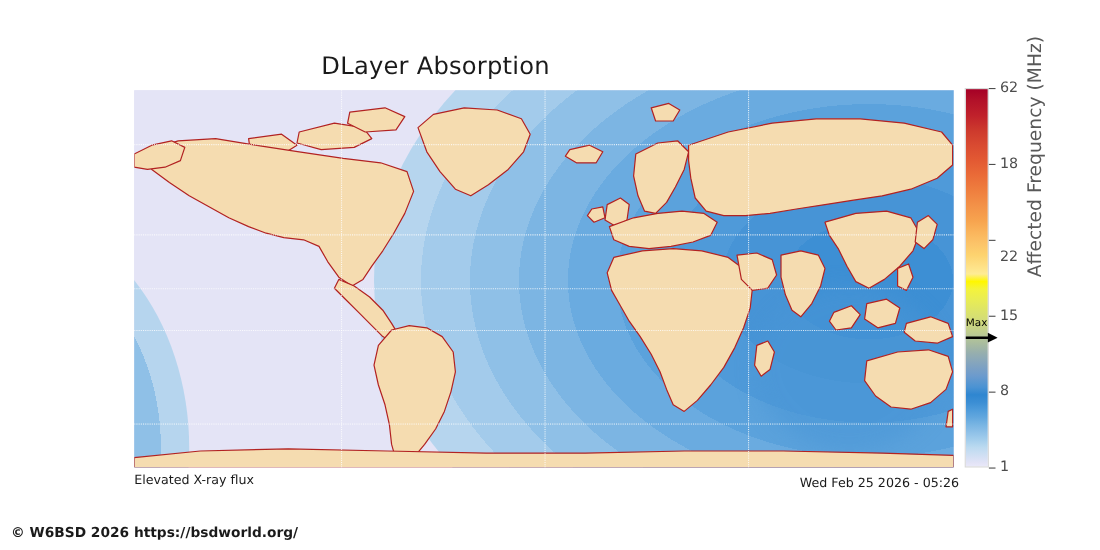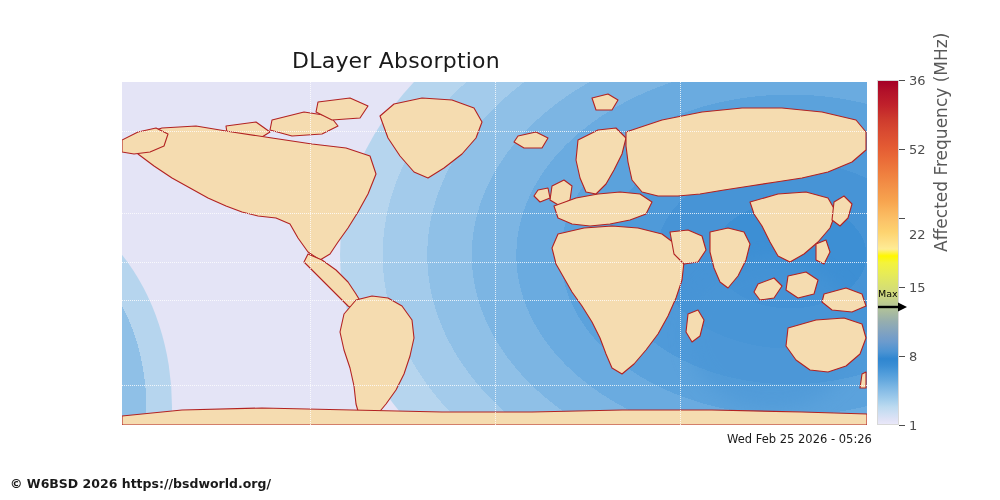--- a/index.html
+++ b/index.html
@@ -357,23 +357,23 @@
       <div class="gridline-h" style="top: 302.869px;"></div>
       <div class="gridline-v" style="left: 187.74px;"></div>
       <div class="gridline-v" style="left: 373.245px;"></div>
       <div class="gridline-v" style="left: 558.005px;"></div>
     </div>
 </div>
 
 <div id="colorbar-panel">
   <div id="colorbar-gradient"></div>
 <div class="cbar-tick" style="top: 0px;"></div>
-    <div class="cbar-ticklabel" style="top: 0px;">36</div>
+    <div class="cbar-ticklabel" style="top: 0px;">62</div>
     <div class="cbar-tick" style="top: 69px;"></div>
-    <div class="cbar-ticklabel" style="top: 69px;">52</div>
+    <div class="cbar-ticklabel" style="top: 69px;">18</div>
     <div class="cbar-tick" style="top: 138px;"></div>
     <div class="cbar-ticklabel" style="top: 138px; margin-top: 16px;">22</div>
     <div class="cbar-tick" style="top: 207px;"></div>
     <div class="cbar-ticklabel" style="top: 207px;">15</div>
     <div class="cbar-tick" style="top: 276px;"></div>
     <div class="cbar-ticklabel" style="top: 276px;">8</div>
     <div class="cbar-tick" style="top: 345px;"></div>
     <div class="cbar-ticklabel" style="top: 345px;">1</div>
   </div>
 <div id="colorbar-ticks-host"></div>
@@ -382,17 +382,18 @@
 
 <div id="max-marker" style="top: 288.6px;">
   <div id="max-marker-label">Max</div>
   <svg id="max-marker-arrow" viewBox="0 0 30 10">
     <line x1="1" y1="5" x2="22" y2="5" stroke="#000000" stroke-width="2.4"></line>
     <polygon points="21,0.6 30,5 21,9.4" fill="#000000"></polygon>
   </svg>
 </div>
 
 <div id="note-left">
+  <div>Elevated X-ray flux</div>
 </div>
 
 <div id="note-date">Wed Feb 25 2026 - 05:26</div>
 
 <div id="credit">© W6BSD 2026 https://bsdworld.org/</div>
 
 </body></html>

